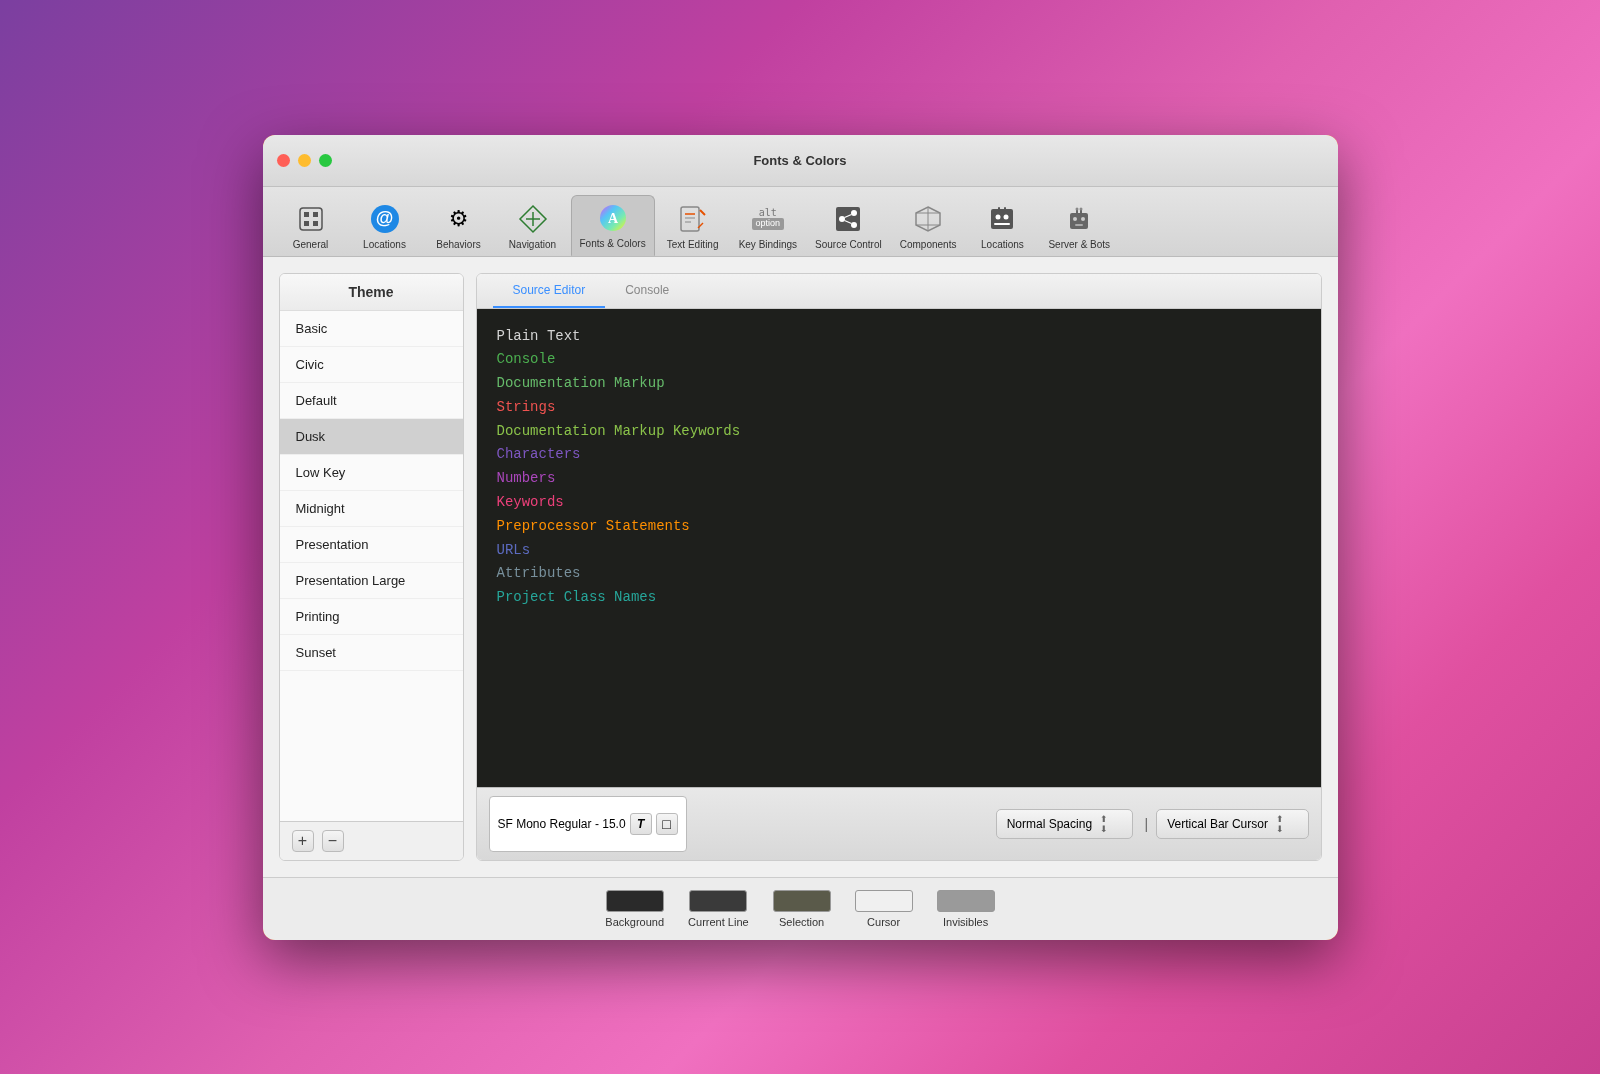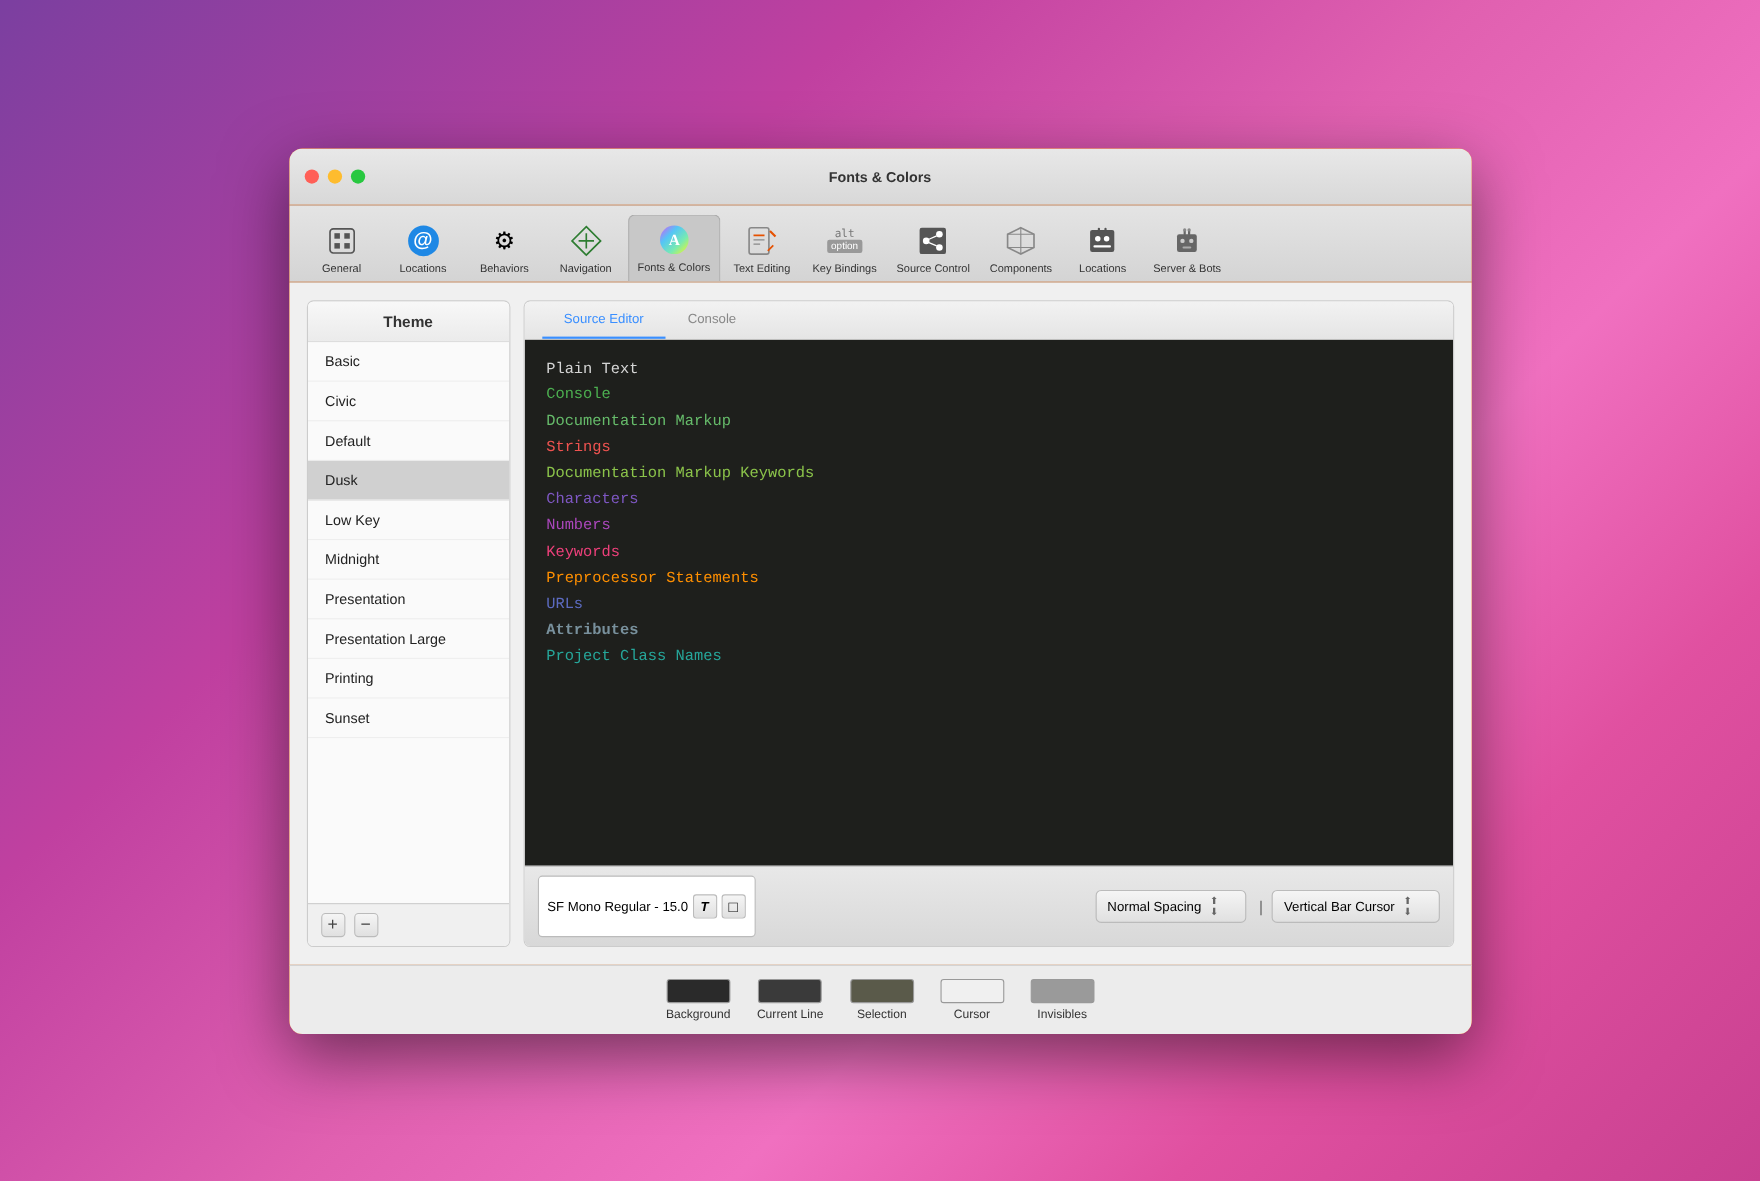--- a/index.html
+++ b/index.html
@@ -498,21 +498,21 @@
       <span class="code-line" style="color: rgb(212, 212, 212);">Plain Text</span>
           <span class="code-line" style="color: rgb(76, 175, 80);">Console</span>
           <span class="code-line" style="color: rgb(102, 187, 106);">Documentation Markup</span>
           <span class="code-line" style="color: rgb(239, 83, 80);">Strings</span>
           <span class="code-line" style="color: rgb(139, 195, 74);">Documentation Markup Keywords</span>
           <span class="code-line" style="color: rgb(126, 87, 194);">Characters</span>
           <span class="code-line" style="color: rgb(171, 71, 188);">Numbers</span>
           <span class="code-line" style="color: rgb(236, 64, 122);">Keywords</span>
           <span class="code-line" style="color: rgb(255, 143, 0);">Preprocessor Statements</span>
           <span class="code-line" style="color: rgb(92, 107, 192);">URLs</span>
-          <span class="code-line" style="color: rgb(120, 144, 156); font-weight: bold;">Attributes</span>
+          <span class="code-line" style="color: rgb(120, 144, 156);">Attributes</span>
           <span class="code-line" style="color: rgb(38, 166, 154);">Project Class Names</span>
         </div>
 
       <div class="editor-bottom">
         <div class="font-field">
           <span>SF Mono Regular - 15.0</span>
           <button class="font-btn">
             <span style="font-style:italic;font-weight:bold;font-size:12px;">T</span>
           </button>
           <button class="font-btn">

